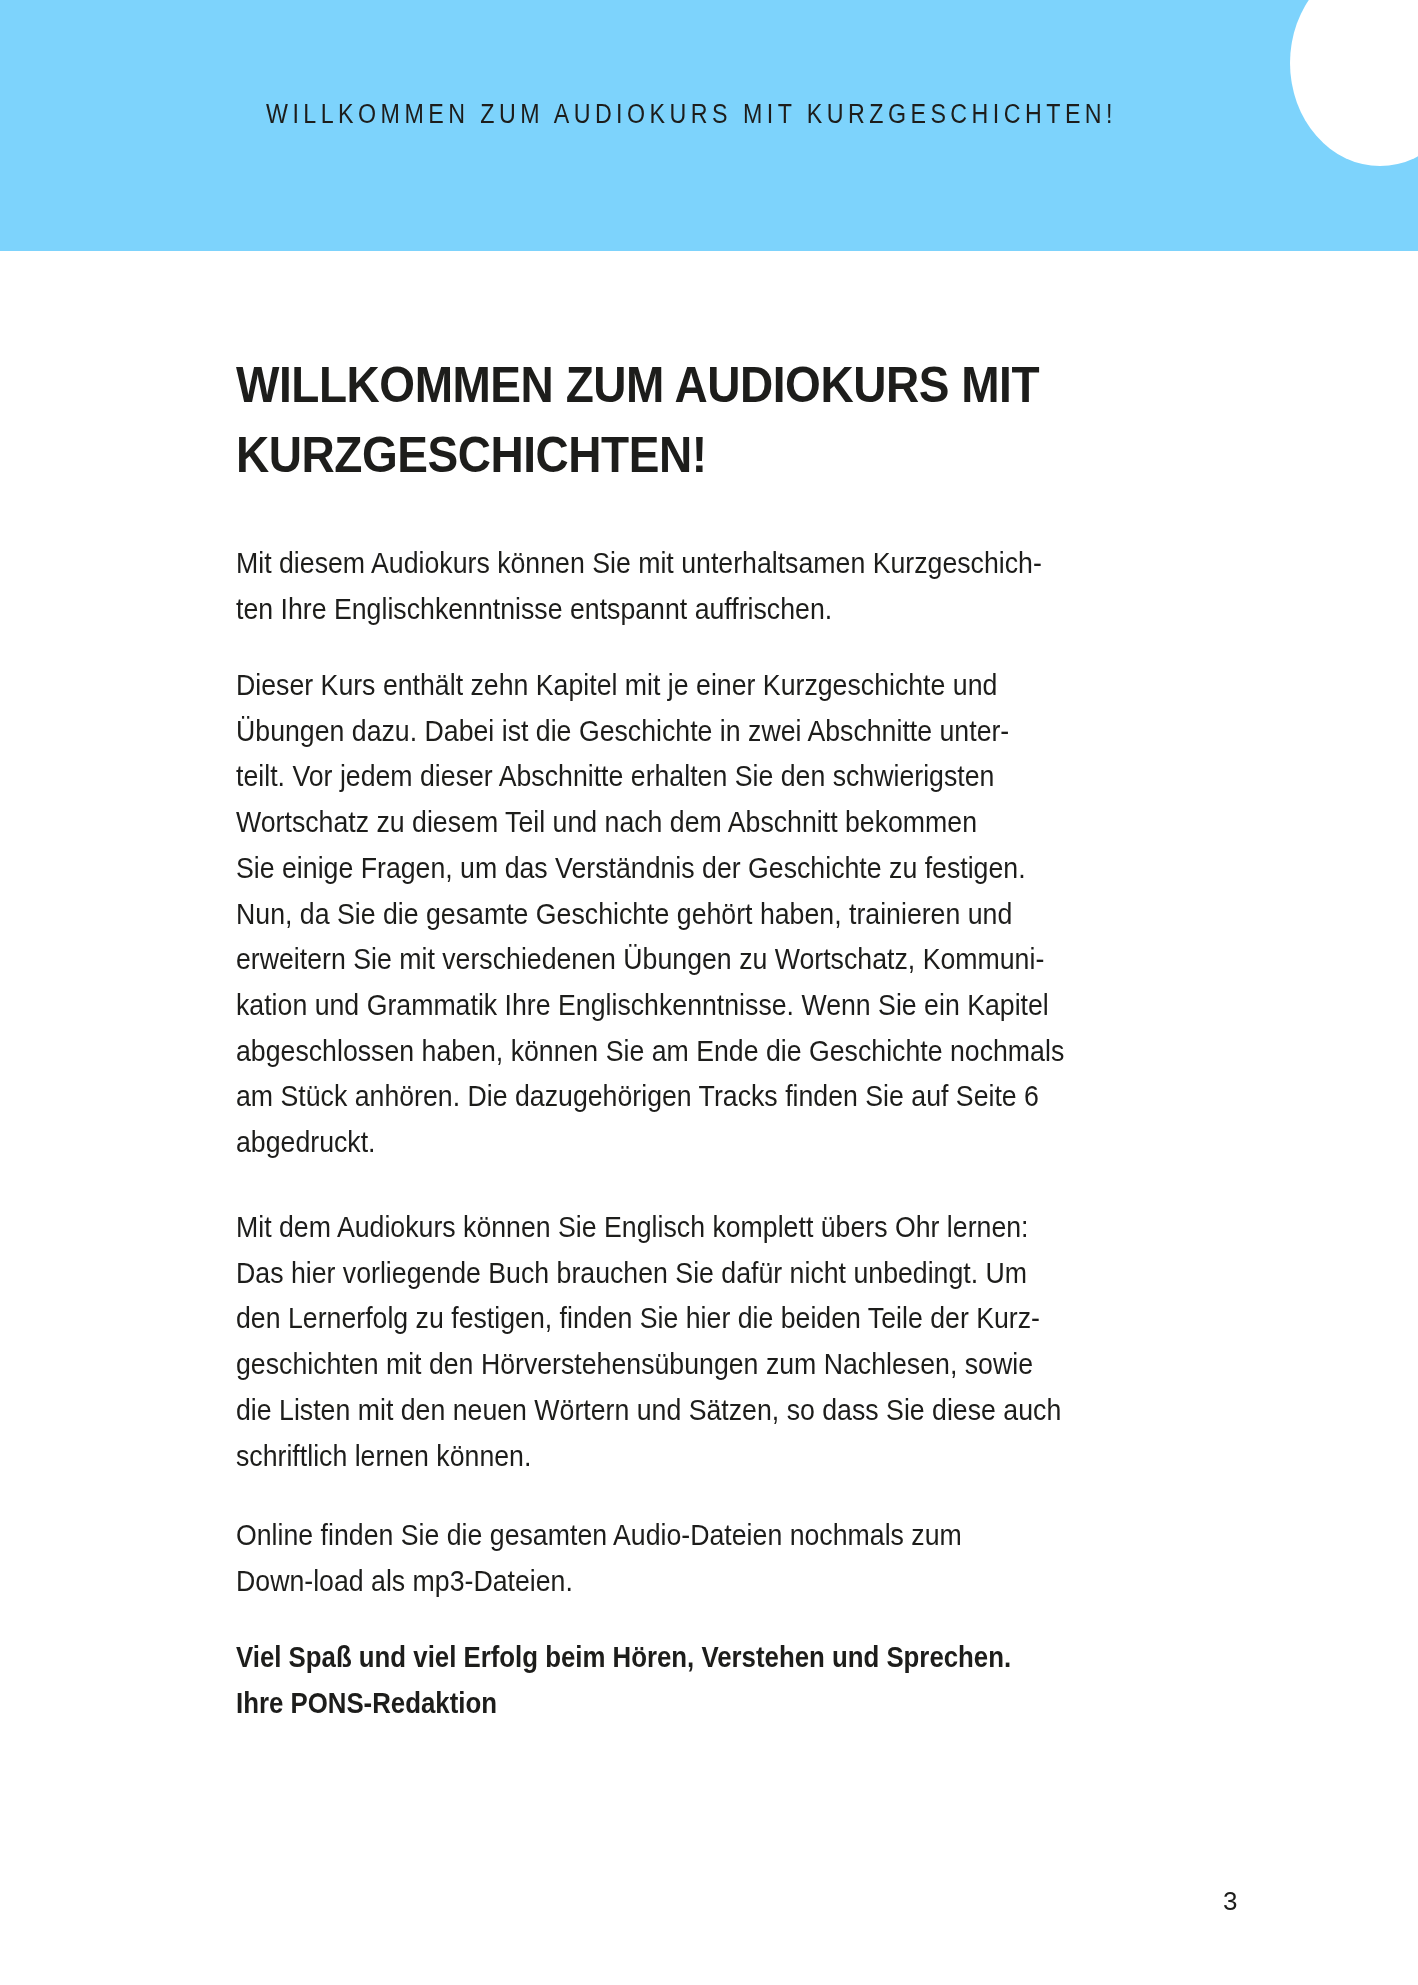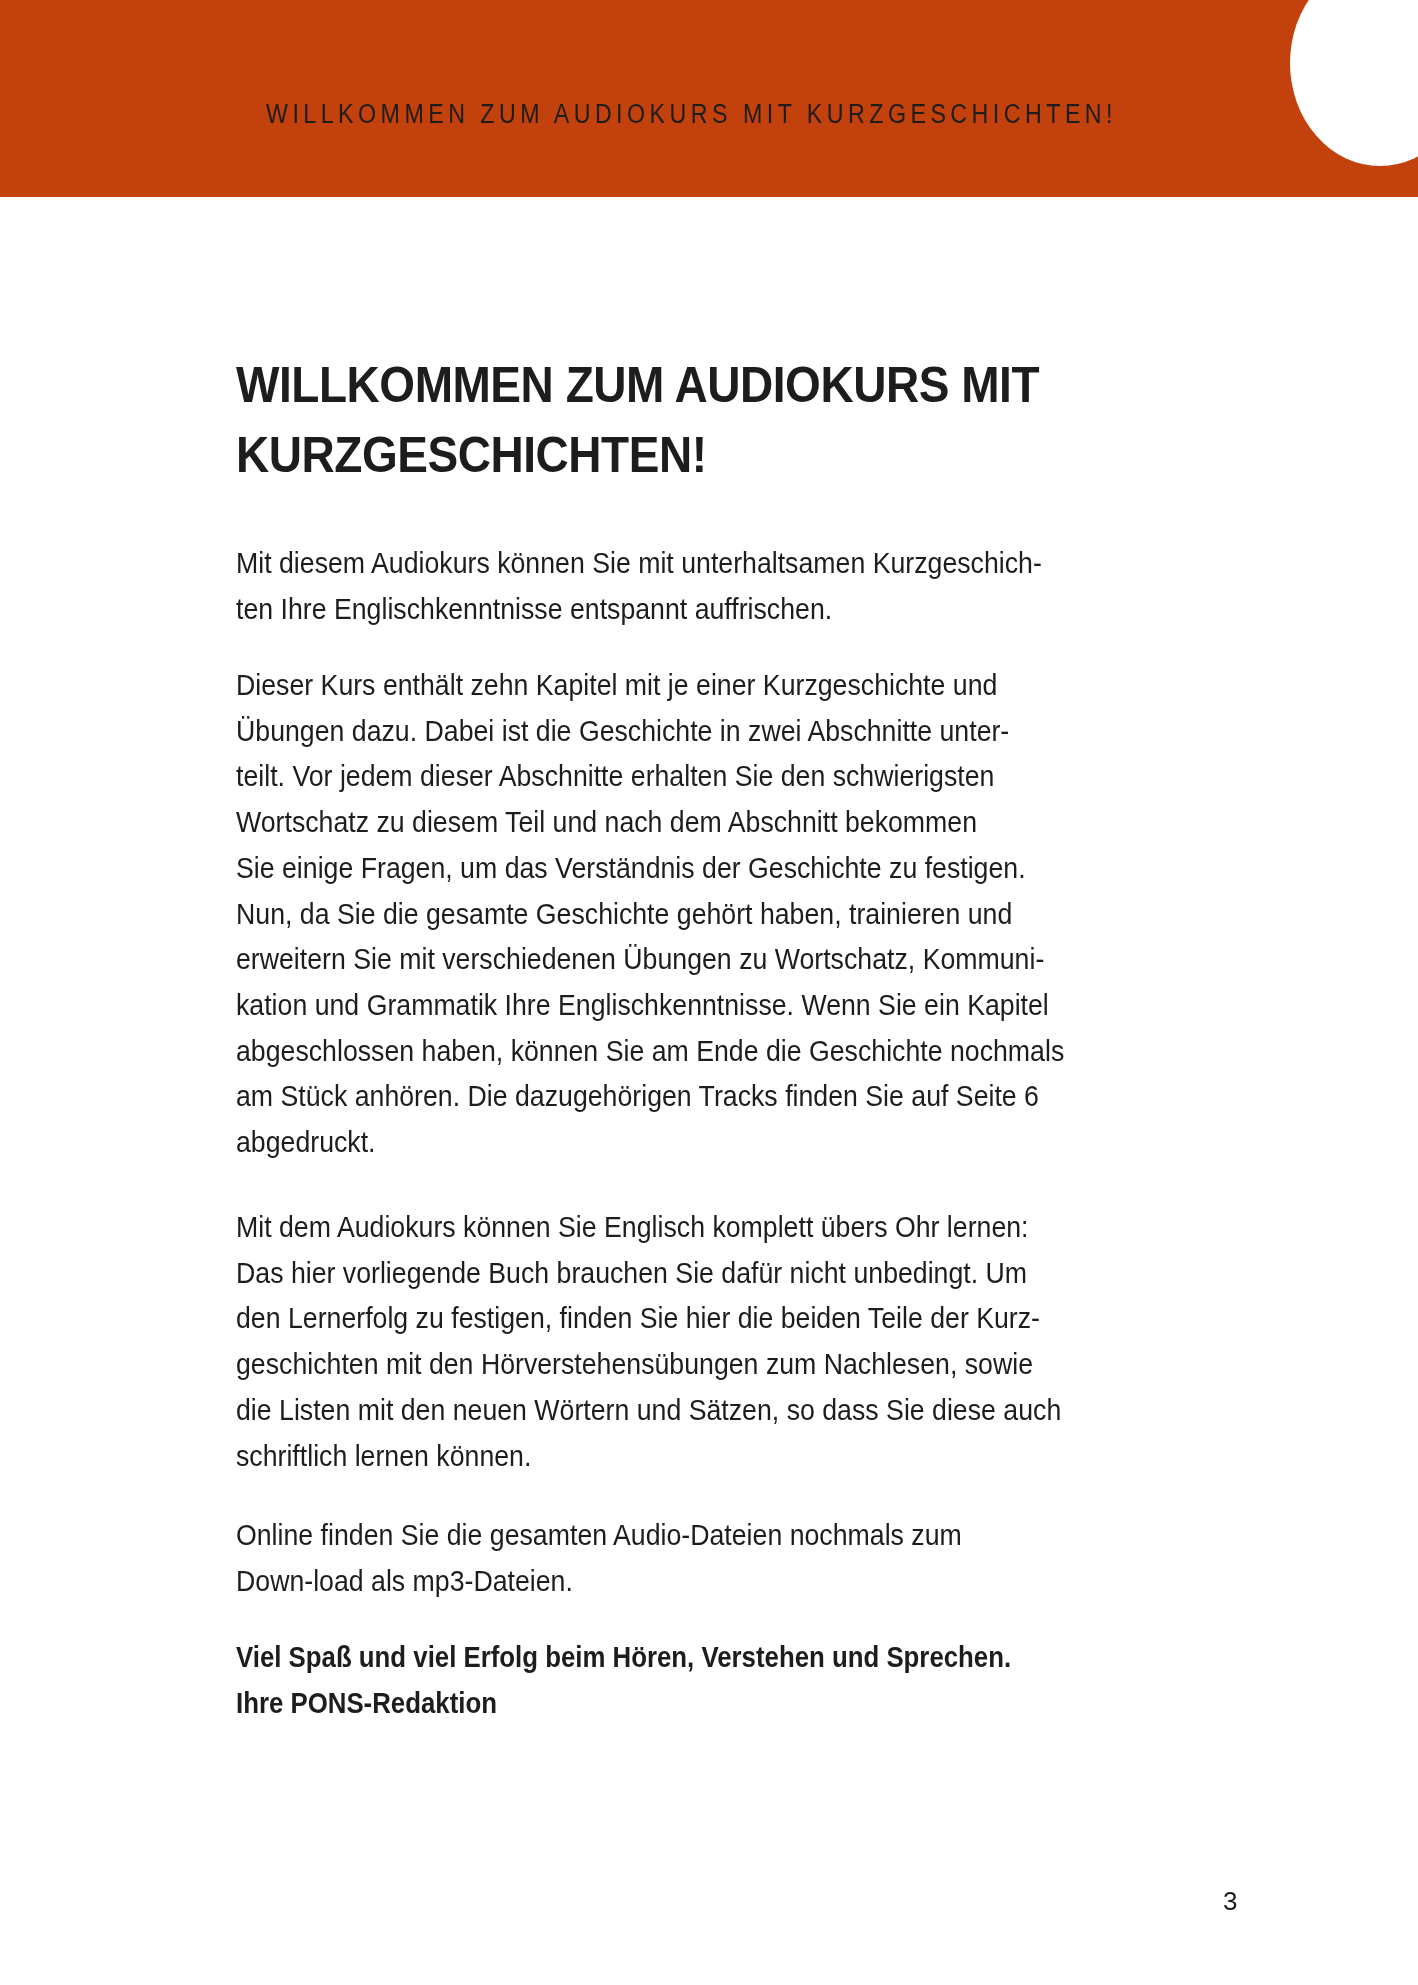--- a/index.html
+++ b/index.html
@@ -2,22 +2,22 @@
 <html><head>
   <meta charset="utf-8">
   <style>
     html, body { margin: 0; padding: 0; }
     body {
       width: 1418px; height: 1985px; position: relative; overflow: hidden;
       background: #ffffff; color: #1d1d1b;
       font-family: "Liberation Sans", sans-serif;
     }
     .header-band {
-      position: absolute; left: 0; top: 0; width: 1418px; height: 197px;
-      background: #c2410c; overflow: hidden;
+      position: absolute; left: 0; top: 0; width: 1418px; height: 251px;
+      background: #7dd3fc; overflow: hidden;
     }
     .header-ellipse {
       position: absolute; left: 1290px; top: -40px; width: 180px; height: 206px;
       border-radius: 50%; background: #ffffff;
     }
     .running-head {
       position: absolute; left: 266px; top: 96px; width: 960px;
       font-size: 27px; letter-spacing: 5.2px; font-weight: 400;
       line-height: 36px; white-space: nowrap; color: #1d1d1b;
       transform: scaleX(0.86); transform-origin: left center;

